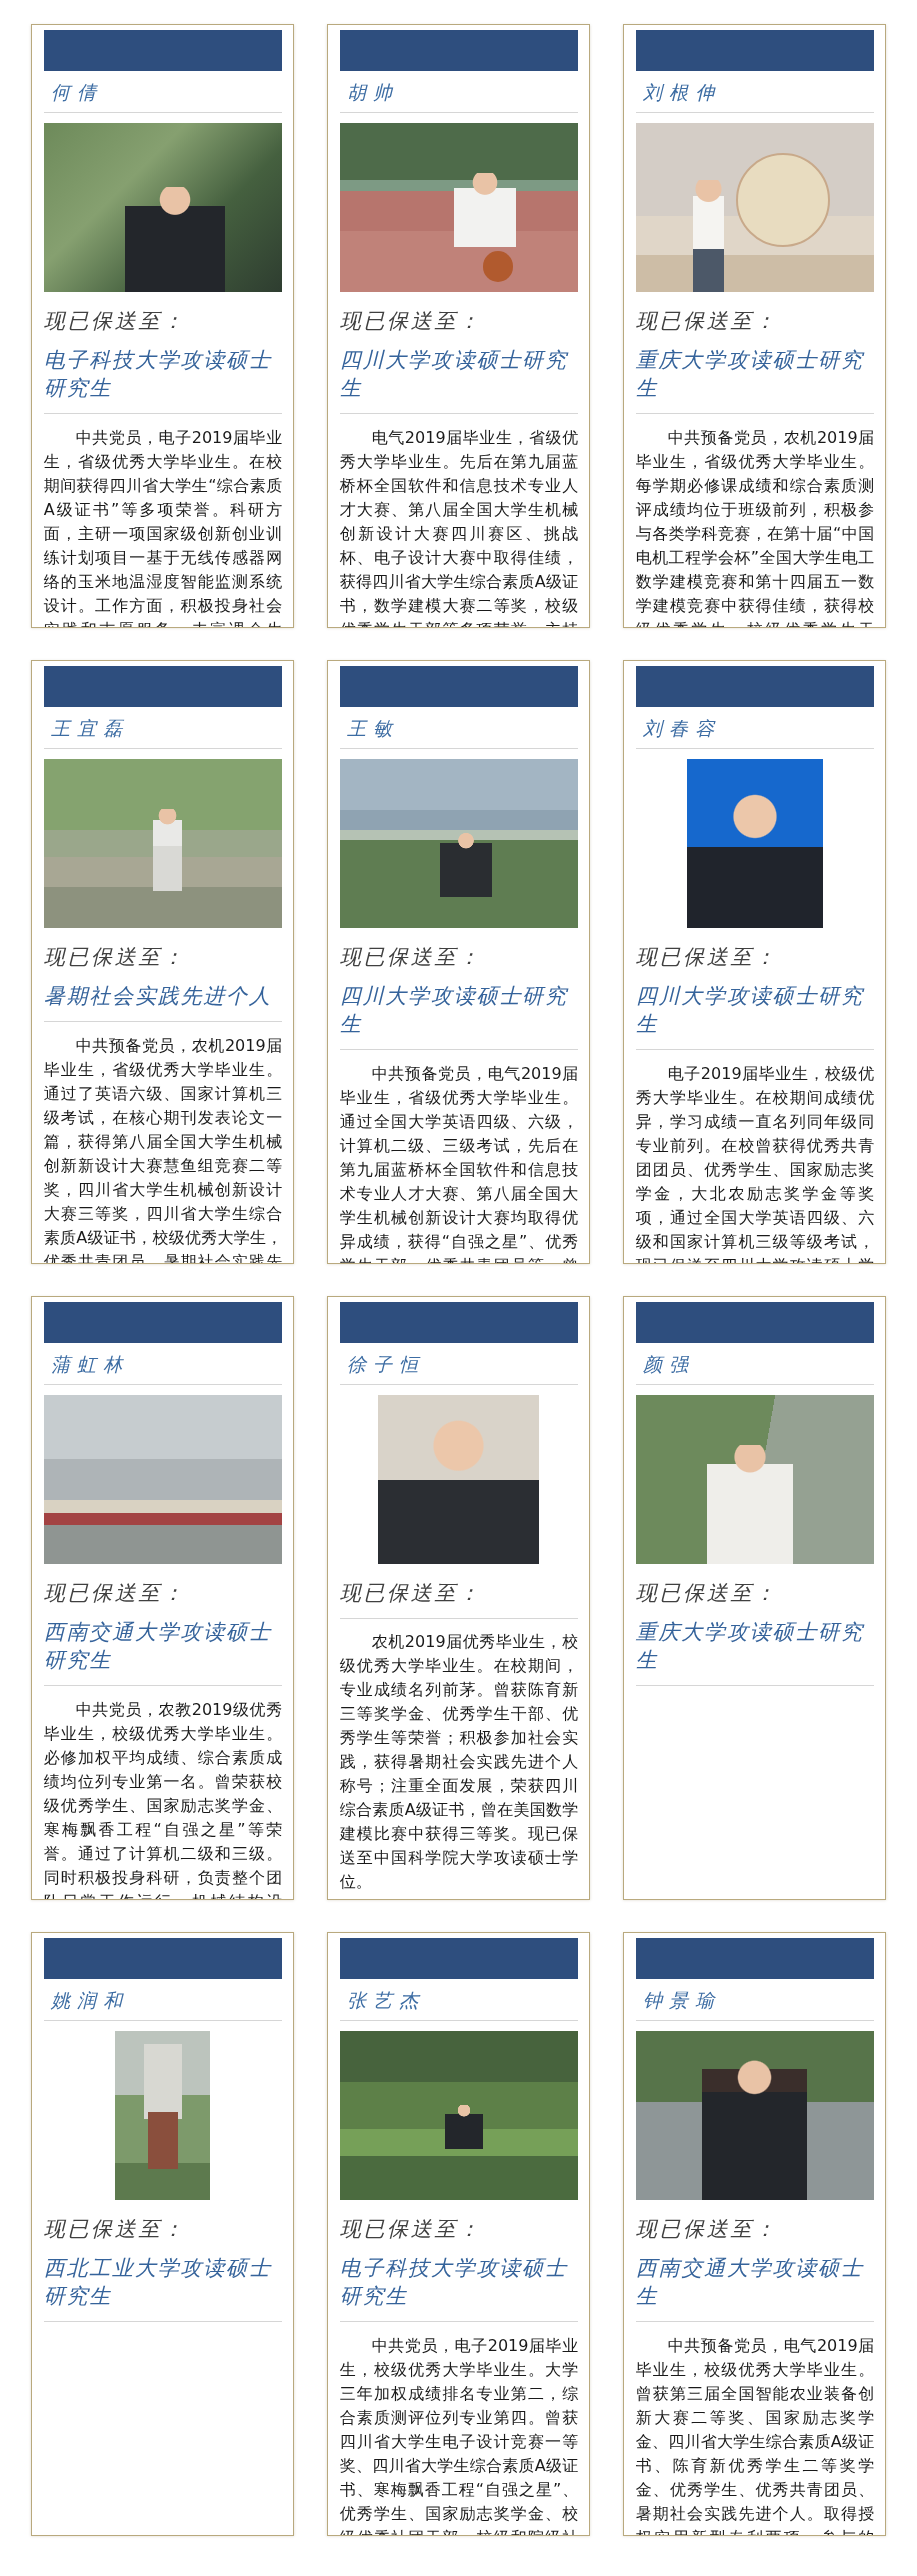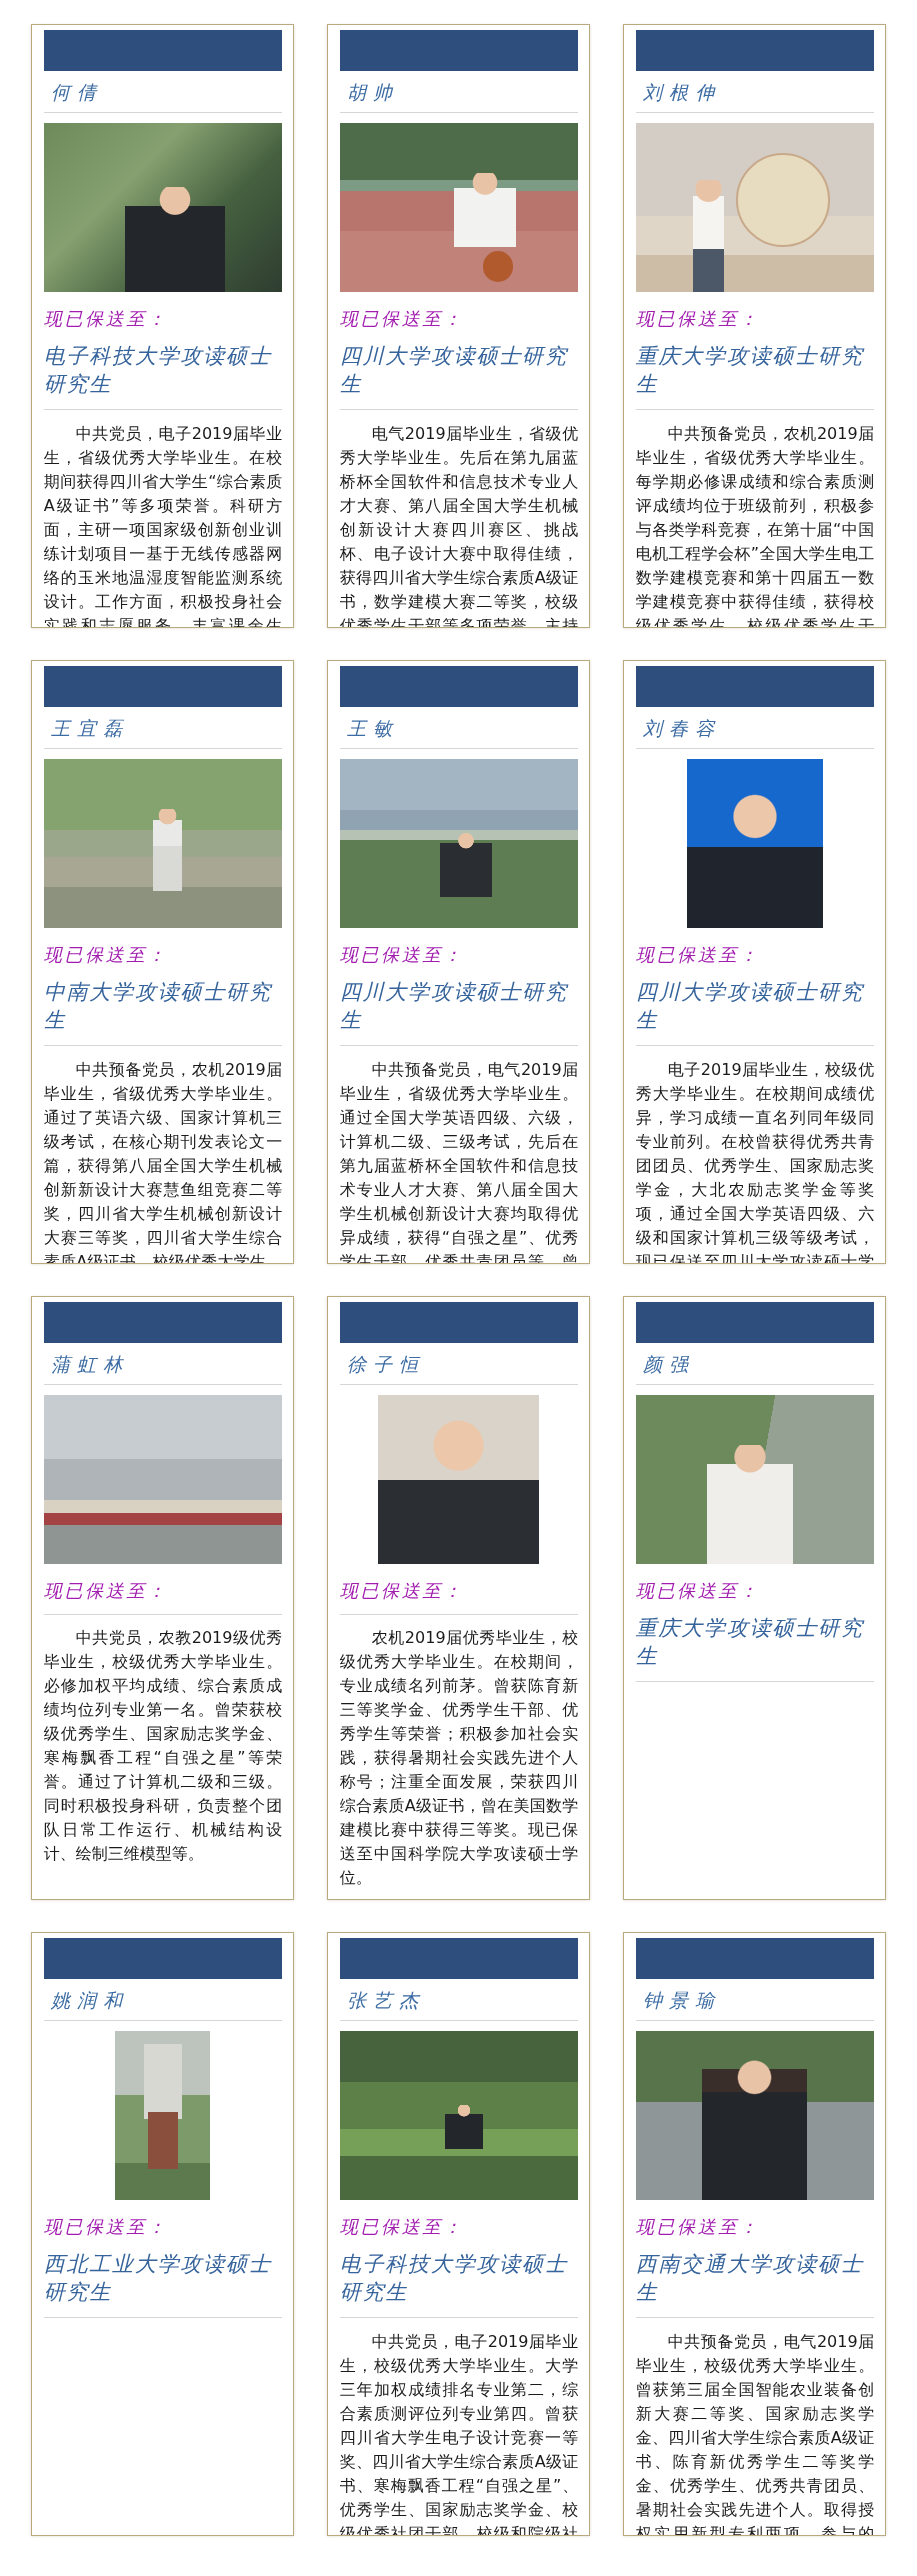--- a/index.html
+++ b/index.html
@@ -17,21 +17,21 @@
     box-shadow:0 0.9px 2.7px rgba(120,104,60,.25);
     padding:4.5px 10.8px 14.3px 11.7px;overflow:hidden;position:relative;
   }
   .bar{height:41px;background:#2e4e7e;}
   .name{
     color:#3c6ca3;font-size:19px;font-weight:normal;font-style:italic;
     letter-spacing:7.2px;margin:11.7px 0 8px 7.2px;line-height:21.5px;
   }
   .rule{border:none;border-top:0.9px solid #d6d6d6;height:0;margin:0;}
   .photo{height:169px;margin:10px 0 15.2px 0;background:#cccccc;position:relative;}
-  .admit{color:#a21caf;font-size:18px;font-style:italic;letter-spacing:2.7px;margin:1.8px 0 10.8px 0;}
+  .admit{color:#404040;font-size:21px;font-style:italic;letter-spacing:2.7px;margin:1.8px 0 10.8px 0;}
   .univ{color:#35639b;font-size:21px;font-style:italic;letter-spacing:1.8px;margin:0 0 11.7px 0;}
   .bio{
     color:#1a1a1a;font-size:16px;line-height:24px;
     text-align:justify;text-indent:2em;margin:11.7px 0 0 0;
   }
   
   .c1 .photo{background:linear-gradient(135deg,#6d8a5a 0%,#86a070 35%,#45603f 65%,#2e3d30 100%);}
   .c1 .photo::before{content:"";position:absolute;left:34%;bottom:0;width:42%;height:62%;
     background:radial-gradient(circle at 50% 12%,#e9c3a6 0 14%,transparent 15%),linear-gradient(180deg,transparent 0 18%,#23262b 18%);}
   .c2 .photo{background:linear-gradient(180deg,#4e6b4a 0 34%,#7d9a84 34% 40%,#b7756d 40% 64%,#c08279 64% 100%);}
@@ -109,21 +109,21 @@
     <hr class="rule">
     <p class="bio">中共预备党员，农机2019届毕业生，省级优秀大学毕业生。每学期必修课成绩和综合素质测评成绩均位于班级前列，积极参与各类学科竞赛，在第十届“中国电机工程学会杯”全国大学生电工数学建模竞赛和第十四届五一数学建模竞赛中获得佳绩，获得校级优秀学生、校级优秀学生干部、校级优秀共青团员干部、四川省大学生综合素质A级证书等证书。</p>
   </article>
 
   <article class="card c4">
     <div class="bar"></div>
     <h2 class="name">王宜磊</h2>
     <hr class="rule">
     <div class="photo"></div>
     <div class="admit">现已保送至：</div>
-    <div class="univ">中南大学攻读硕士研究生</div>
+    <div class="univ">暑期社会实践先进个人</div>
     <hr class="rule">
     <p class="bio">中共预备党员，农机2019届毕业生，省级优秀大学毕业生。通过了英语六级、国家计算机三级考试，在核心期刊发表论文一篇，获得第八届全国大学生机械创新新设计大赛慧鱼组竞赛二等奖，四川省大学生机械创新设计大赛三等奖，四川省大学生综合素质A级证书，校级优秀大学生，优秀共青团员，暑期社会实践先进个人，国家励志奖学金等多项荣誉。</p>
   </article>
 
   <article class="card c5">
     <div class="bar"></div>
     <h2 class="name">王敏</h2>
     <hr class="rule">
     <div class="photo"></div>
     <div class="admit">现已保送至：</div>
@@ -142,20 +142,21 @@
     <hr class="rule">
     <p class="bio">电子2019届毕业生，校级优秀大学毕业生。在校期间成绩优异，学习成绩一直名列同年级同专业前列。在校曾获得优秀共青团团员、优秀学生、国家励志奖学金，大北农励志奖学金等奖项，通过全国大学英语四级、六级和国家计算机三级等级考试，现已保送至四川大学攻读硕士学位。</p>
   </article>
 
   <article class="card c7">
     <div class="bar"></div>
     <h2 class="name">蒲虹林</h2>
     <hr class="rule">
     <div class="photo"></div>
     <div class="admit">现已保送至：</div>
+    <div class="univ">西南交通大学攻读硕士研究生</div>
     <hr class="rule">
     <p class="bio">中共党员，农教2019级优秀毕业生，校级优秀大学毕业生。必修加权平均成绩、综合素质成绩均位列专业第一名。曾荣获校级优秀学生、国家励志奖学金、寒梅飘香工程“自强之星”等荣誉。通过了计算机二级和三级。同时积极投身科研，负责整个团队日常工作运行、机械结构设计、绘制三维模型等。</p>
   </article>
 
   <article class="card c8">
     <div class="bar"></div>
     <h2 class="name">徐子恒</h2>
     <hr class="rule">
     <div class="photo"></div>
     <div class="admit">现已保送至：</div>

